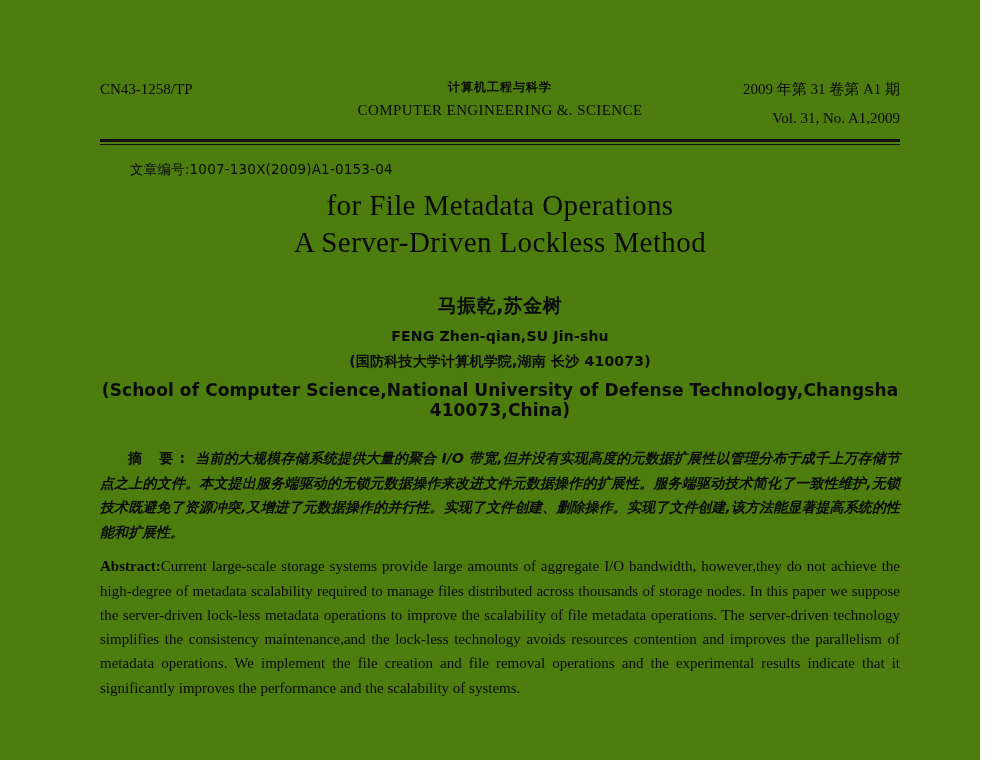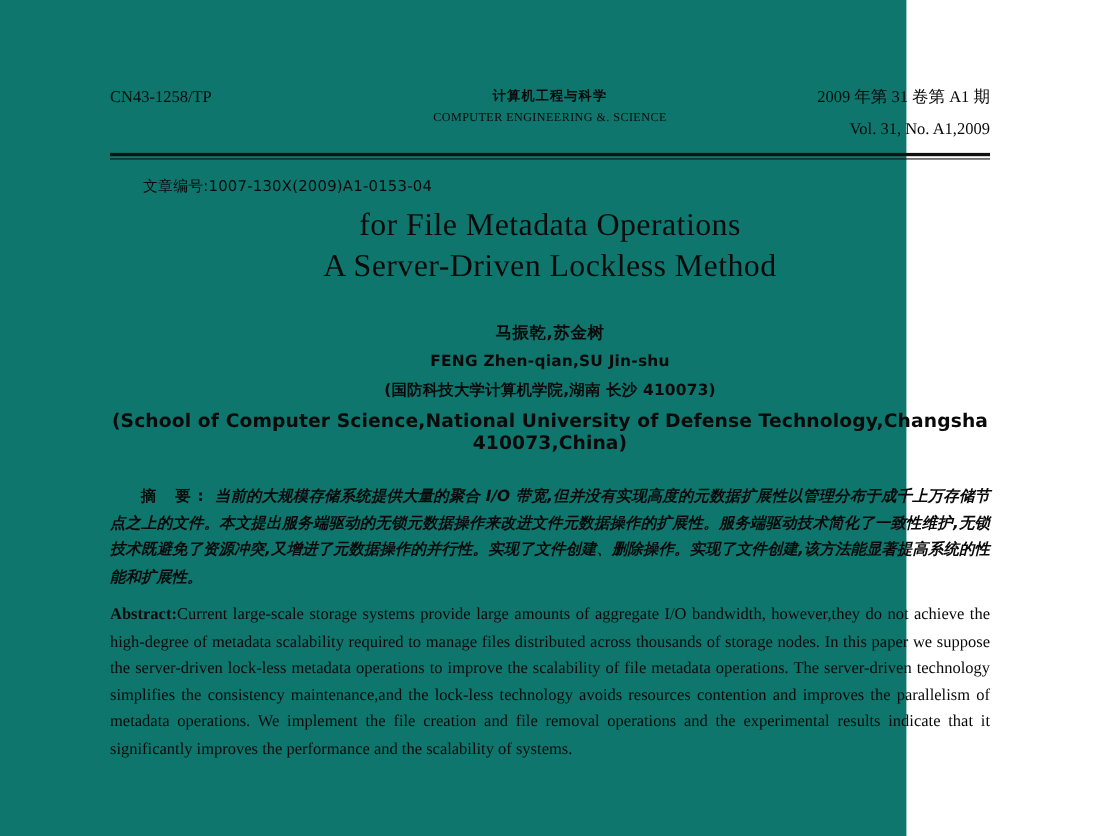--- a/index.html
+++ b/index.html
@@ -9,23 +9,23 @@
   }
   body {
     width: 1000px;
     height: 760px;
     font-family: "Liberation Serif", serif;
     color: #0a0a0a;
     overflow: hidden;
   }
   .page {
     position: relative;
-    width: 824px;
+    width: 980px;
     height: 760px;
-    background: #0f766e;
+    background: #4d7c0f;
     padding: 8px;
     box-sizing: border-box;
   }
   .content {
     position: absolute;
     left: 100px;
     top: 78px;
     width: 800px;
   }
 
@@ -51,21 +51,21 @@
   }
   .journal-cn {
     font-family: "DejaVu Sans", sans-serif;
     font-weight: bold;
     font-size: 12px;
     letter-spacing: 1px;
     margin-bottom: 3px;
   }
   .journal-en {
     font-family: "Liberation Serif", serif;
-    font-size: 11px;
+    font-size: 15px;
     letter-spacing: 0.4px;
   }
   .masthead-left div, .masthead-right div {
     white-space: nowrap;
   }
   .mast-line1 { margin-bottom: 6px; }
 
   
   .rule-thick {
     border-top: 3px solid #111;
@@ -107,21 +107,21 @@
     letter-spacing: 0.4px;
   }
 
   
   .authors {
     text-align: center;
     margin-top: 32px;
   }
   .authors-cn {
     font-family: "DejaVu Sans", sans-serif;
-    font-size: 15px;
+    font-size: 19px;
     font-weight: bold;
     letter-spacing: 0.5px;
   }
   .authors-en {
     font-family: "DejaVu Sans", sans-serif;
     font-weight: bold;
     font-size: 14px;
     margin-top: 9px;
     letter-spacing: 0.2px;
   }

